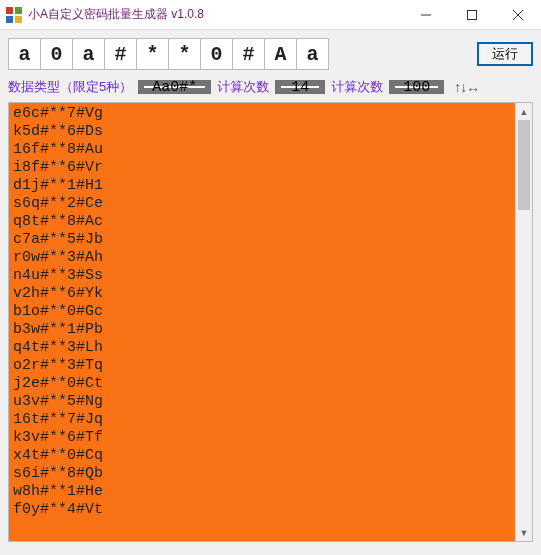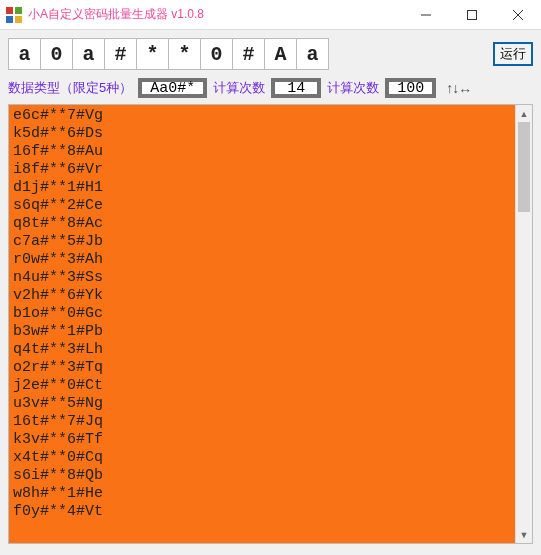--- a/index.html
+++ b/index.html
@@ -20,21 +20,21 @@
       border-bottom: 1px solid #ddd;
     }
     .titlebar .icon-box {
       width: 16px; height: 16px;
       margin-right: 6px;
       display: inline-block;
     }
     .titlebar .title-text {
       flex: 1;
       font-size: 12px;
-      color: #ec4899;
+      color: #701a75;
     }
     .win-controls {
       display: flex;
       height: 100%;
     }
     .win-btn {
       width: 46px;
       height: 100%;
       display: flex;
       align-items: center;
@@ -58,21 +58,21 @@
       align-items: center;
       justify-content: center;
       font-family: Consolas, "Courier New", monospace;
       font-size: 20px;
       font-weight: bold;
       color: #222;
       margin-right: -1px;
     }
     .toolbar-spacer { flex: 1; }
     .action-btn {
-      width: 40px;
+      width: 56px;
       height: 24px;
       border: 1px solid #888;
       background: #f3f3f3;
       font-size: 13px;
       display: flex;
       align-items: center;
       justify-content: center;
       margin-left: 12px;
       cursor: pointer;
     }
@@ -85,22 +85,22 @@
       display: flex;
       align-items: center;
       gap: 6px;
     }
     .label {
       color: #6d28d9;
       font-size: 13px;
     }
     .field-box {
       background: #fff;
-      border: 4px solid #737373;
-      height: 20px;
+      border: 6px solid #737373;
+      height: 14px;
       display: flex;
       align-items: center;
       justify-content: center;
       font-family: Consolas, "Courier New", monospace;
       font-size: 15px;
       padding: 0 8px;
       min-width: 50px;
     }
     .arrows {
       font-size: 14px;

